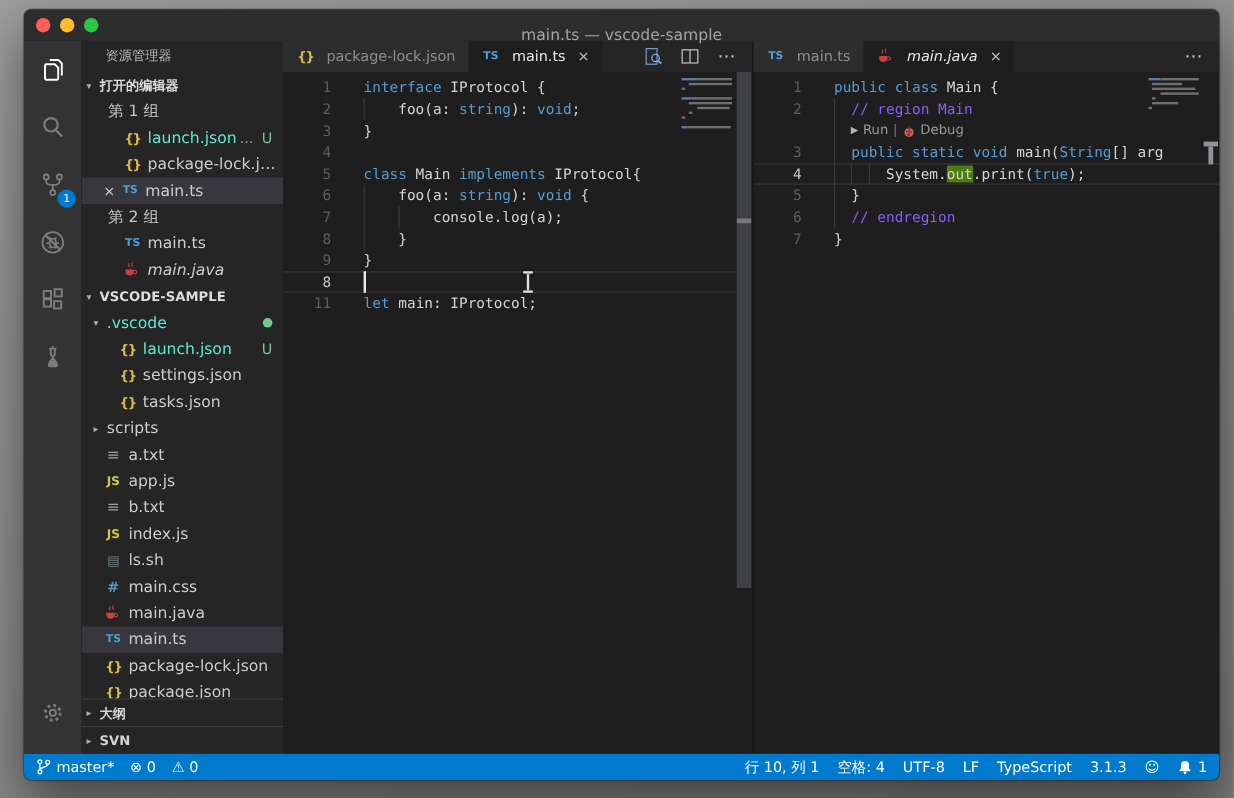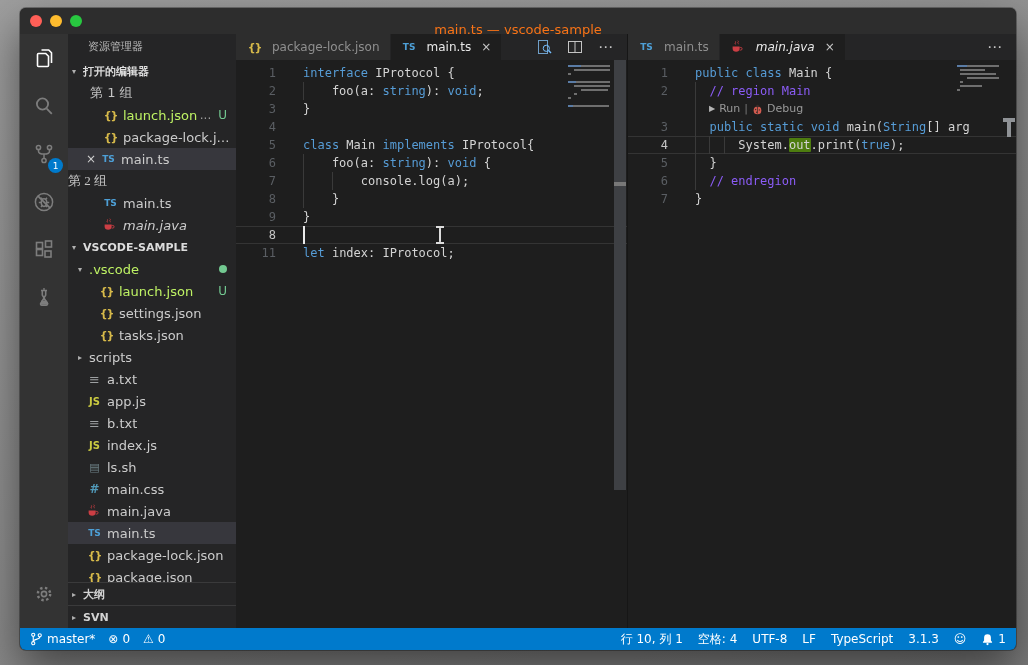--- a/index.html
+++ b/index.html
@@ -3,41 +3,41 @@
 <meta charset="utf-8">
 <style>
   html,body{margin:0;padding:0;width:1028px;height:665px;overflow:hidden;
     font-family:"DejaVu Sans","Liberation Sans",sans-serif;}
   .desktop{position:absolute;inset:0;background:linear-gradient(160deg,#9e9e9e,#7c7c7c);}
   .window{position:absolute;left:20px;top:8px;width:996px;height:642px;border-radius:6px;
     overflow:hidden;background:#1e1e1e;
     box-shadow:0 20px 45px rgba(0,0,0,.5),0 0 0 1px rgba(0,0,0,.3);}
   
   .titlebar{height:26px;background:#2d2d2d;position:relative;display:flex;align-items:center;justify-content:center;}
-  .tb-title{font-size:13px;color:#f97316;margin-top:16px;}
+  .tb-title{font-size:13px;color:#a3a3a3;margin-top:16px;}
   .lights{position:absolute;left:10px;top:7px;display:flex;gap:8px;}
   .light{width:12px;height:12px;border-radius:50%;}
   .light.red{background:#ff5f57}.light.yellow{background:#febc2e}.light.green{background:#28c840}
   
   .main{display:flex;height:594px;}
   .activitybar{width:48px;background:#333333;display:flex;flex-direction:column;align-items:center;flex:none;}
   .ab-icon{width:48px;height:48px;display:flex;align-items:center;justify-content:center;color:#7d7d7d;position:relative;}
   .ab-icon.active{color:#ffffff;}
   .ab-badge{position:absolute;right:5px;bottom:5px;background:#007acc;color:#fff;border-radius:50%;
     width:15px;height:15px;font-size:9px;display:flex;align-items:center;justify-content:center;}
   .ab-bottom{margin-top:auto;margin-bottom:10px;}
   
   .sidebar{width:168px;background:#252526;display:flex;flex-direction:column;flex:none;color:#cccccc;font-size:13px;}
   .sidebar-header{height:26px;line-height:26px;padding-left:20px;font-size:11px;color:#b8b8b8;flex:none;}
   .tree{flex:1;overflow:hidden;}
   .row{height:22px;display:flex;align-items:center;white-space:nowrap;overflow:hidden;}
   .row.selected{background:#37373d;}
   .row .arrow{width:11px;font-size:8px;color:#b0b0b0;flex:none;}
   .row .rlabel{overflow:hidden;text-overflow:ellipsis;}
-  .row .rlabel.green{color:#bef264;}
+  .row .rlabel.green{color:#5eead4;}
   .row .rlabel.italic{font-style:italic;}
   .row.section{font-weight:bold;font-size:11px;color:#dcdcdc;}
   .row.group{color:#c5c5c5;}
   .rclose{color:#d0d0d0;width:14px;font-size:12px;flex:none;}
   .rbadges{margin-left:auto;padding-right:9px;display:flex;gap:7px;align-items:center;}
   .rbadge{color:#9d9d9d;font-size:12px;}
   .rbadge.green{color:#73c991;}
   .rdot{width:8px;height:8px;border-radius:50%;background:#73c991;}
   .fi{width:17px;margin-right:4px;text-align:center;font-weight:bold;flex:none;font-family:"DejaVu Sans",sans-serif;}
   .fi-json{color:#d7ba4a;font-size:11px;letter-spacing:-1px;}
@@ -188,21 +188,21 @@
             </div>
             <div class="row item" style="padding-left: 34px;">
               <span class="fi fi-json">{}</span>
               <span class="rlabel">package-lock.json</span>
             </div>
             <div class="row item selected" style="padding-left: 18px;">
               <span class="rclose">×</span>
               <span class="fi fi-ts">TS</span>
               <span class="rlabel">main.ts</span>
             </div>
-            <div class="row group" style=" font-family: Liberation Serif, serif;">
+            <div class="row group" style="padding-left: 22px;">
               <span class="rlabel">第 2 组</span>
             </div>
             <div class="row item" style="padding-left: 34px;">
               <span class="fi fi-ts">TS</span>
               <span class="rlabel">main.ts</span>
             </div>
             <div class="row item" style="padding-left: 34px;">
               <span class="fi fi-java">
                 <svg width="14" height="14" viewBox="0 0 16 16">
                   <path d="M6 1.5c1.8 1.3-1.8 2.2.8 3.6" fill="none" stroke="#cc3e44" stroke-width="1"></path>
@@ -369,21 +369,21 @@
               <div class="cline">
                 <span class="lnum">9</span>
                 <span class="ltext"><span class="p">}</span></span>
               </div>
               <div class="cline current">
                 <span class="lnum">8</span>
                 <span class="ltext"><span class="cursor"></span></span>
               </div>
               <div class="cline">
                 <span class="lnum">11</span>
-                <span class="ltext"><span class="k">let</span><span class="p"> index: IProtocol;</span></span>
+                <span class="ltext"><span class="k">let</span><span class="p"> main: IProtocol;</span></span>
               </div>
               <div class="minimap" id="minimap-left">
                 <div class="mbar" style="padding-left: 0px;">
                   <span class="mk" style="width: 16px;"></span>
                   <span class="mp" style="width: 36px;"></span>
                 </div>
                 <div class="mbar" style="padding-left: 6.4px;">
                   <span class="mp" style="width: 36px;"></span>
                 </div>
                 <div class="mbar" style="padding-left: 0px;">

